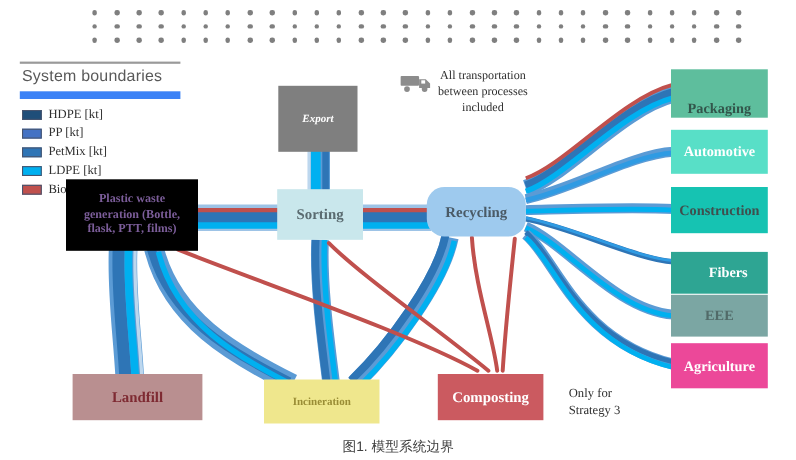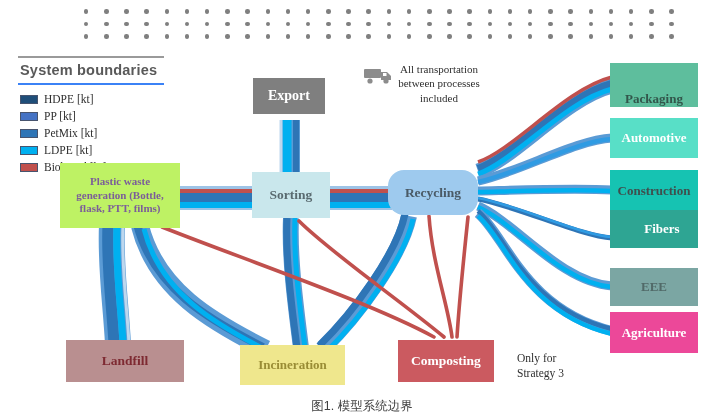--- a/index.html
+++ b/index.html
@@ -4,38 +4,38 @@
 <style>
   html,body{margin:0;padding:0;background:#ffffff;}
   .stage{position:relative;width:724px;height:418px;background:#ffffff;overflow:hidden;
          font-family:"Liberation Serif",serif;}
   
   .dot-grid{position:absolute;left:76px;top:5px;display:grid;
             grid-template-columns:repeat(30,20.2px);grid-auto-rows:12.6px;}
   .dot-grid i{width:4.5px;height:4.5px;border-radius:50%;background:#7f7f7f;justify-self:center;align-self:center;}
   
   .legend{position:absolute;left:18px;top:56px;width:146px;}
-  .legend .title{font-family:"Liberation Sans",sans-serif;font-weight:bold;color:#595959;
+  .legend .title{font-family:"Liberation Sans",sans-serif;font-weight:normal;color:#595959;
                  font-size:14.5px;padding:4px 2px 5px 2px;border-top:2px solid #9a9a9a;
-                 border-bottom:2px solid #3b82f6;letter-spacing:.2px;}
+                 border-bottom:7px solid #3b82f6;letter-spacing:.2px;}
   .legend .items{padding:8px 2px 0 2px;}
   .legend .item{display:flex;align-items:center;margin-bottom:5px;}
   .legend .swatch{width:16px;height:7px;border:1px solid #47546e;margin-right:6px;flex:0 0 auto;}
   .legend .lab{font-size:11.5px;color:#2f2f2f;}
   
   .pbox{position:absolute;display:flex;align-items:center;justify-content:center;text-align:center;
         font-weight:bold;box-sizing:border-box;}
   .pbox .t{width:100%;}
-  #box-export{left:253px;top:78px;width:72px;height:36px;background:#7f7f7f;color:#ffffff;font-size:14px;}
-  #box-generation{left:60px;top:163px;width:120px;height:65px;background:#bef264;color:#7b5d99;
+  #box-export{left:253px;top:78px;width:72px;height:60px;background:#7f7f7f;color:#ffffff;font-size:10px;font-style:italic;}
+  #box-generation{left:60px;top:163px;width:120px;height:65px;background:#000000;color:#7b5d99;
                   font-size:11px;line-height:1.25;padding:2px 4px;}
   #box-sorting{left:252px;top:172px;width:78px;height:46px;background:#c9e7ec;color:#5a6b70;font-size:13.5px;}
   #box-recycling{left:388px;top:170px;width:90px;height:45px;background:#9ecaee;color:#4a5a66;font-size:13.5px;border-radius:16px;}
   #box-landfill{left:66px;top:340px;width:118px;height:42px;background:#b98f90;color:#7e2a32;font-size:13.5px;font-family:Liberation Serif, serif;}
-  #box-incineration{left:240px;top:345px;width:105px;height:40px;background:#efe78d;color:#9a8d35;font-size:13px;}
+  #box-incineration{left:240px;top:345px;width:105px;height:40px;background:#efe78d;color:#9a8d35;font-size:10px;}
   #box-composting{left:398px;top:340px;width:96px;height:42px;background:#cb5a60;color:#ffffff;font-size:13.5px;}
   .sector-box{left:610px;width:88px;font-size:13px;}
   
   .note{position:absolute;left:396px;top:62px;width:86px;text-align:center;color:#2f2f2f;
         font-size:11px;line-height:1.3;}
   .truck{position:absolute;left:364px;top:66px;}
   
   .strategy-note{position:absolute;left:517px;top:351px;width:66px;font-size:11.5px;color:#2f2f2f;line-height:1.3;}
   .caption{position:absolute;left:0;top:398px;width:724px;text-align:center;
            font-family:"Liberation Sans",sans-serif;font-size:12.5px;color:#3f3f3f;}
@@ -295,21 +295,21 @@
 
   <div class="pbox sector-box" style="top: 63px; height: 44px; background: rgb(94, 190, 157); color: rgb(50, 86, 75); align-items: flex-end;">
     <div class="t">Packaging</div>
   </div>
   <div class="pbox sector-box" style="top: 118px; height: 40px; background: rgb(88, 223, 199); color: rgb(255, 255, 255);">
     <div class="t">Automotive</div>
   </div>
   <div class="pbox sector-box" style="top: 170px; height: 42px; background: rgb(22, 195, 178); color: rgb(63, 79, 78);">
     <div class="t">Construction</div>
   </div>
-  <div class="pbox sector-box" style="top: 210px; height: 38px; background: rgb(46, 165, 147); color: rgb(255, 255, 255); padding-left: 16px;">
+  <div class="pbox sector-box" style="top: 229px; height: 38px; background: rgb(46, 165, 147); color: rgb(255, 255, 255); padding-left: 16px;">
     <div class="t">Fibers</div>
   </div>
   <div class="pbox sector-box" style="top: 268px; height: 38px; background: rgb(123, 166, 163); color: rgb(81, 106, 104);">
     <div class="t">EEE</div>
   </div>
   <div class="pbox sector-box" style="top: 312px; height: 41px; background: #ec4899; color: rgb(255, 255, 255);">
     <div class="t">Agriculture</div>
   </div>
 
   <div class="caption">图1. 模型系统边界</div>

